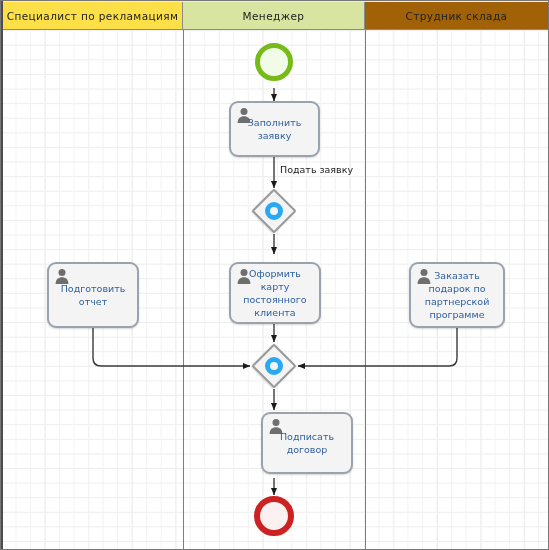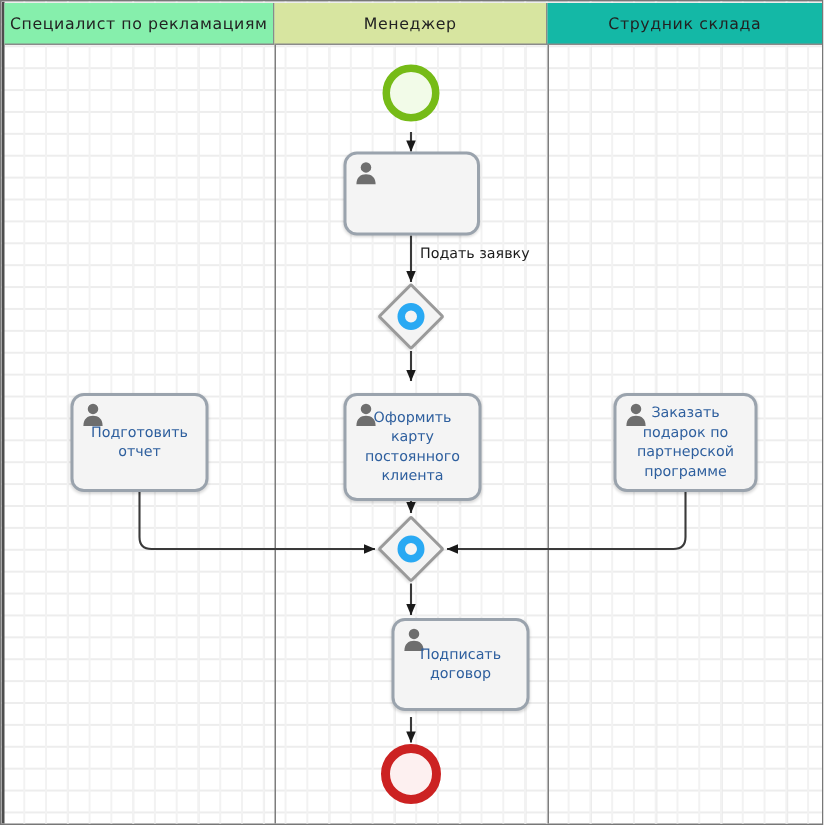--- a/index.html
+++ b/index.html
@@ -153,27 +153,27 @@
 </head>
 <body>
 
 <div id="canvas">
 
   <div class="grid"></div>
   <div class="grid2"></div>
 
   <div class="pool-left-edge"></div>
 
-  <div class="lane-header" style="left:2px; width:180px; background:#86efac;">
+  <div class="lane-header" style="left:2px; width:180px; background:#fde047;">
     <span>Специалист по рекламациям</span>
   </div>
   <div class="lane-header" style="left:182px; width:182px; background:#d7e5a0;">
     <span>Менеджер</span>
   </div>
-  <div class="lane-header" style="left:364px; width:183px; background:#14b8a6; border-right:none;">
+  <div class="lane-header" style="left:364px; width:183px; background:#a16207; border-right:none;">
     <span>Струдник склада</span>
   </div>
 
   <div class="lane-divider" style="left:182px;"></div>
   <div class="lane-divider" style="left:364px;"></div>
 
   <svg class="conn" viewBox="0 0 549 550">
     <defs>
       <marker id="arrow" markerWidth="9" markerHeight="9" refX="7.4" refY="3.2" orient="auto" markerUnits="userSpaceOnUse">
         <path d="M0,0 L7.6,3.2 L0,6.4 z" fill="#1a1a1a"></path>
@@ -199,39 +199,41 @@
     </g>
   </svg>
 
   <div class="event start" style="left:254px; top:42px; width:38px; height:38px;"></div>
 
   <div class="task" style="left:228px; top:100px; width:91px; height:56px;">
     <svg class="person-icon" viewBox="0 0 16 16">
       <circle cx="8" cy="4.6" r="3.5" fill="#6e6e6e"></circle>
       <path d="M1.6,16 C1.6,11.2 4.4,9.2 8,9.2 C11.6,9.2 14.4,11.2 14.4,16 Z" fill="#6e6e6e"></path>
     </svg>
+    <div class="task-label">Заполнить
+заявку</div>
   </div>
 
   <div class="flowlabel" style="left:279px; top:163px;text-align:center;">Подать заявку</div>
 
   <div class="gateway" style="left:250px; top:187px;">
     <div class="gw-diamond"></div>
     <div class="gw-ring"></div>
   </div>
 
   <div class="task" style="left:46px; top:261px; width:92px; height:66px;">
     <svg class="person-icon" viewBox="0 0 16 16">
       <circle cx="8" cy="4.6" r="3.5" fill="#6e6e6e"></circle>
       <path d="M1.6,16 C1.6,11.2 4.4,9.2 8,9.2 C11.6,9.2 14.4,11.2 14.4,16 Z" fill="#6e6e6e"></path>
     </svg>
     <div class="task-label">Подготовить
 отчет</div>
   </div>
 
-  <div class="task" style="left:228px; top:261px; width:92px; height:72px;">
+  <div class="task" style="left:228px; top:261px; width:92px; height:62px;">
     <svg class="person-icon" viewBox="0 0 16 16">
       <circle cx="8" cy="4.6" r="3.5" fill="#6e6e6e"></circle>
       <path d="M1.6,16 C1.6,11.2 4.4,9.2 8,9.2 C11.6,9.2 14.4,11.2 14.4,16 Z" fill="#6e6e6e"></path>
     </svg>
     <div class="task-label">Оформить карту
 постоянного
 клиента</div>
   </div>
 
   <div class="task" style="left:408px; top:261px; width:96px; height:66px;">

